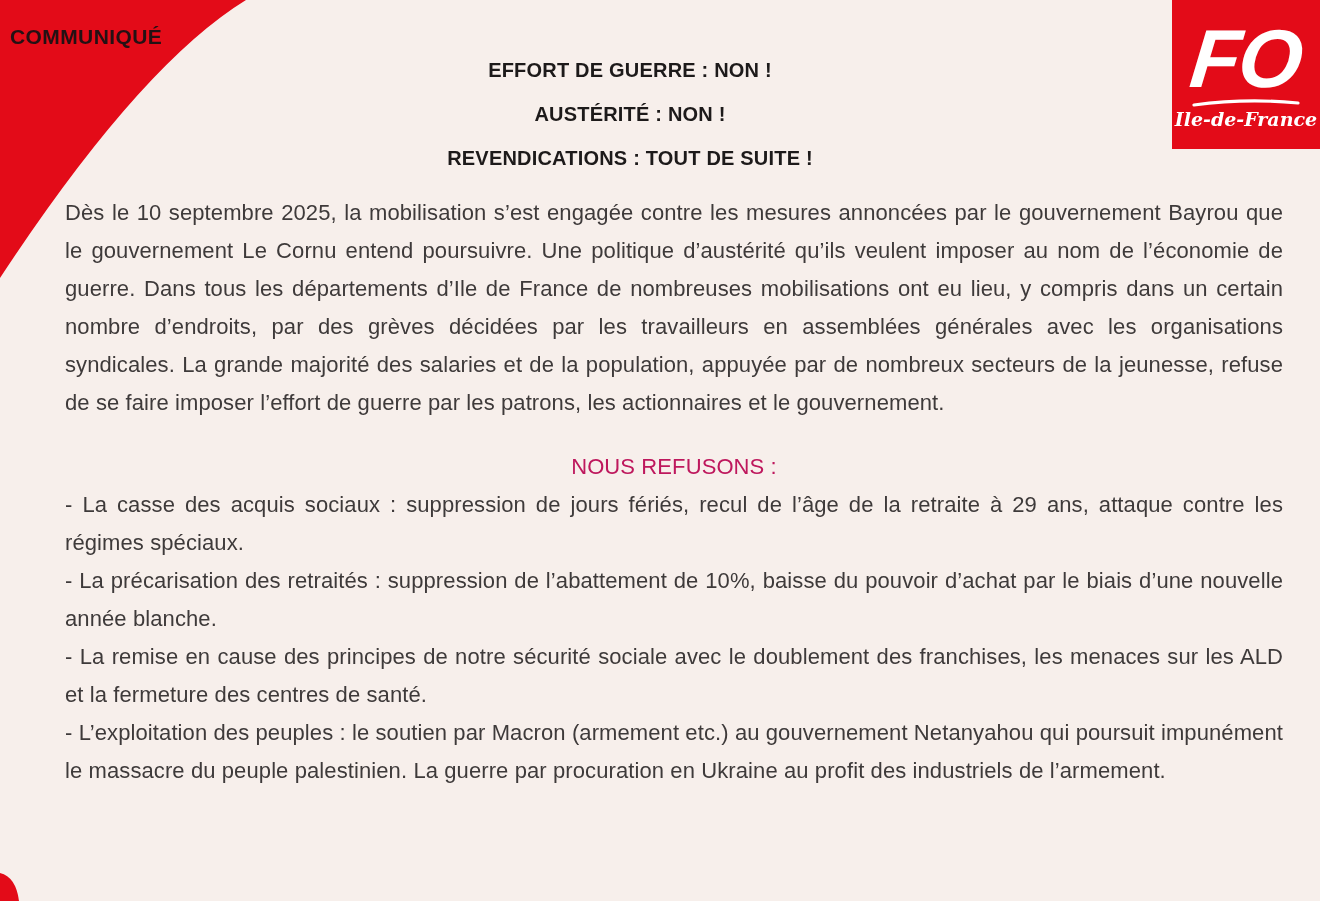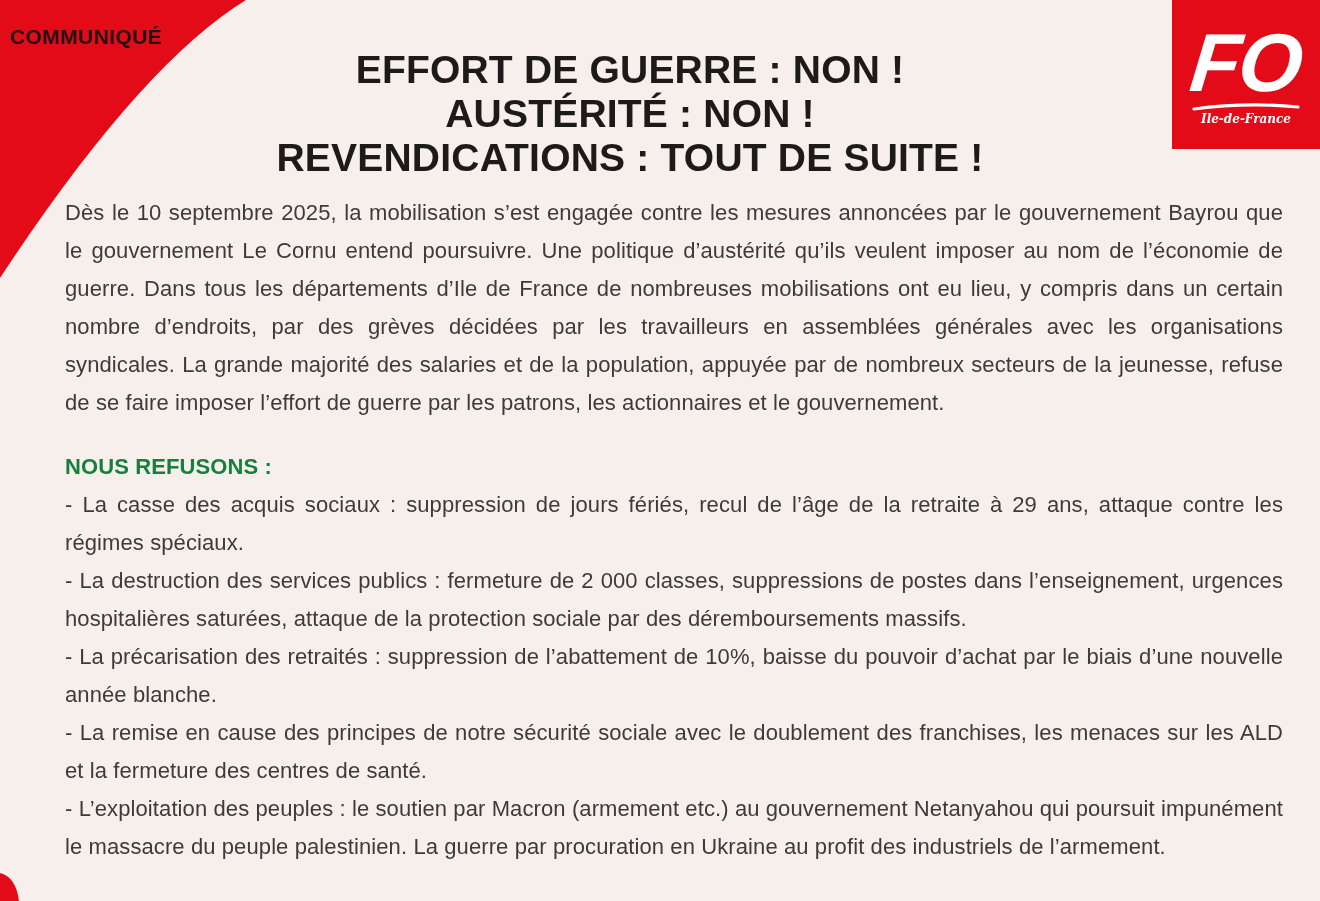--- a/index.html
+++ b/index.html
@@ -46,56 +46,56 @@
     transform: skewX(-6deg);
     letter-spacing: -2px;
     margin-top: 2px;
   }
   .fo-logo-swoosh { margin-top: 2px; }
   .fo-logo-region {
     color: #ffffff;
     font-family: "DejaVu Serif", serif;
     font-style: italic;
     font-weight: 700;
-    font-size: 12px;
+    font-size: 19px;
     margin-top: 1px;
     white-space: nowrap;
     text-align: center;
   }
 
   
   .headline {
     position: absolute;
     left: 60px; top: 48px;
     width: 1140px;
     text-align: center;
     color: #1d1a1a;
-    font-size: 39px;
+    font-size: 20px;
     line-height: 44px;
     font-weight: 800;
     letter-spacing: 0.2px;
   }
 
   
   .content {
     position: absolute;
     left: 65px; top: 194px;
     width: 1218px;
     color: #3e3a3a;
     font-size: 22px;
     line-height: 38px;
     letter-spacing: 0.1px;
     text-align: justify;
   }
   .content p { margin: 0; }
   .refusals-heading {
     margin-top: 26px !important;
-    font-weight: 700;
-    color: #15803d;
-    text-align: left;
+    font-weight: 400;
+    color: #be185d;
+    text-align: center;
   }
 </style>
 </head>
 <body>
 
 <svg id="top-left-shape" class="shape-svg" width="250" height="285" viewBox="0 0 250 285">
   <path d="M0,0 L246,0 Q140,65 0,278 Z" fill="#e30b18"></path>
 </svg>
 
 <svg id="bottom-left-shape" class="shape-svg" width="22" height="30" viewBox="0 0 22 30">
@@ -115,17 +115,16 @@
 <div class="headline">
   <div>EFFORT DE GUERRE : NON !</div>
   <div>AUSTÉRITÉ : NON !</div>
   <div>REVENDICATIONS : TOUT DE SUITE !</div>
 </div>
 
 <div class="content">
   <p>Dès le 10 septembre 2025, la mobilisation s’est engagée contre les mesures annoncées par le gouvernement Bayrou que le gouvernement Le Cornu entend poursuivre. Une politique d’austérité qu’ils veulent imposer au nom de l’économie de guerre. Dans tous les départements d’Ile de France de nombreuses mobilisations ont eu lieu, y compris dans un certain nombre d’endroits, par des grèves décidées par les travailleurs en assemblées générales avec les organisations syndicales. La grande majorité des salaries et de la population, appuyée par de nombreux secteurs de la jeunesse, refuse de se faire imposer l’effort de guerre par les patrons, les actionnaires et le gouvernement.</p>
   <p class="refusals-heading">NOUS REFUSONS :</p>
   <p>- La casse des acquis sociaux : suppression de jours fériés, recul de l’âge de la retraite à 29 ans, attaque contre les régimes spéciaux.</p>
-  <p>- La destruction des services publics : fermeture de 2 000 classes, suppressions de postes dans l’enseignement, urgences hospitalières saturées, attaque de la protection sociale par des déremboursements massifs.</p>
   <p>- La précarisation des retraités : suppression de l’abattement de 10%, baisse du pouvoir d’achat par le biais d’une nouvelle année blanche.</p>
   <p>- La remise en cause des principes de notre sécurité sociale avec le doublement des franchises, les menaces sur les ALD et la fermeture des centres de santé.</p>
   <p>- L’exploitation des peuples : le soutien par Macron (armement etc.) au gouvernement Netanyahou qui poursuit impunément le massacre du peuple palestinien. La guerre par procuration en Ukraine au profit des industriels de l’armement.</p>
 </div>
 
 </body></html>

